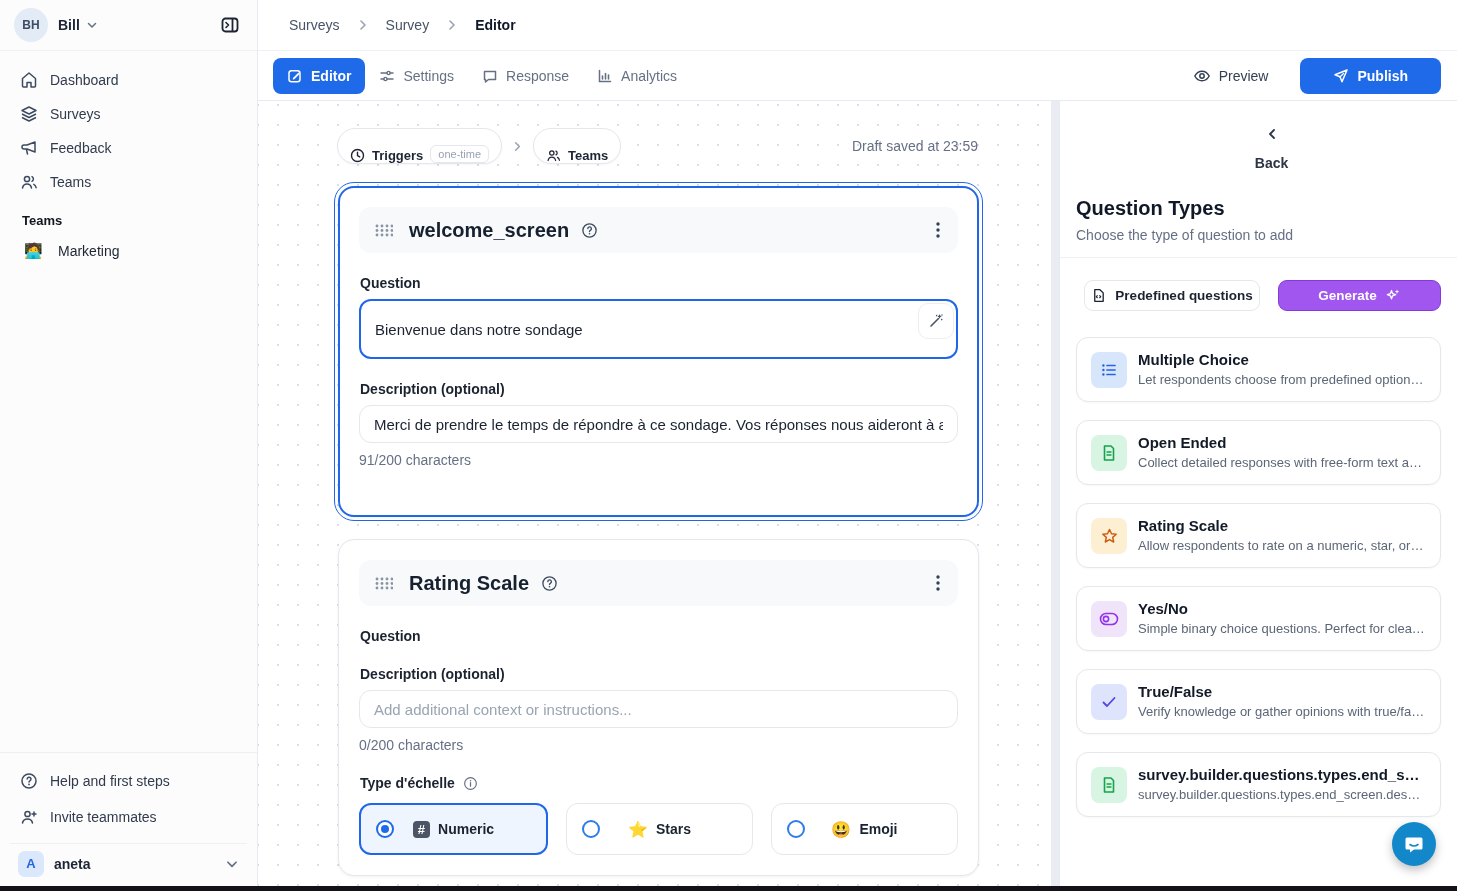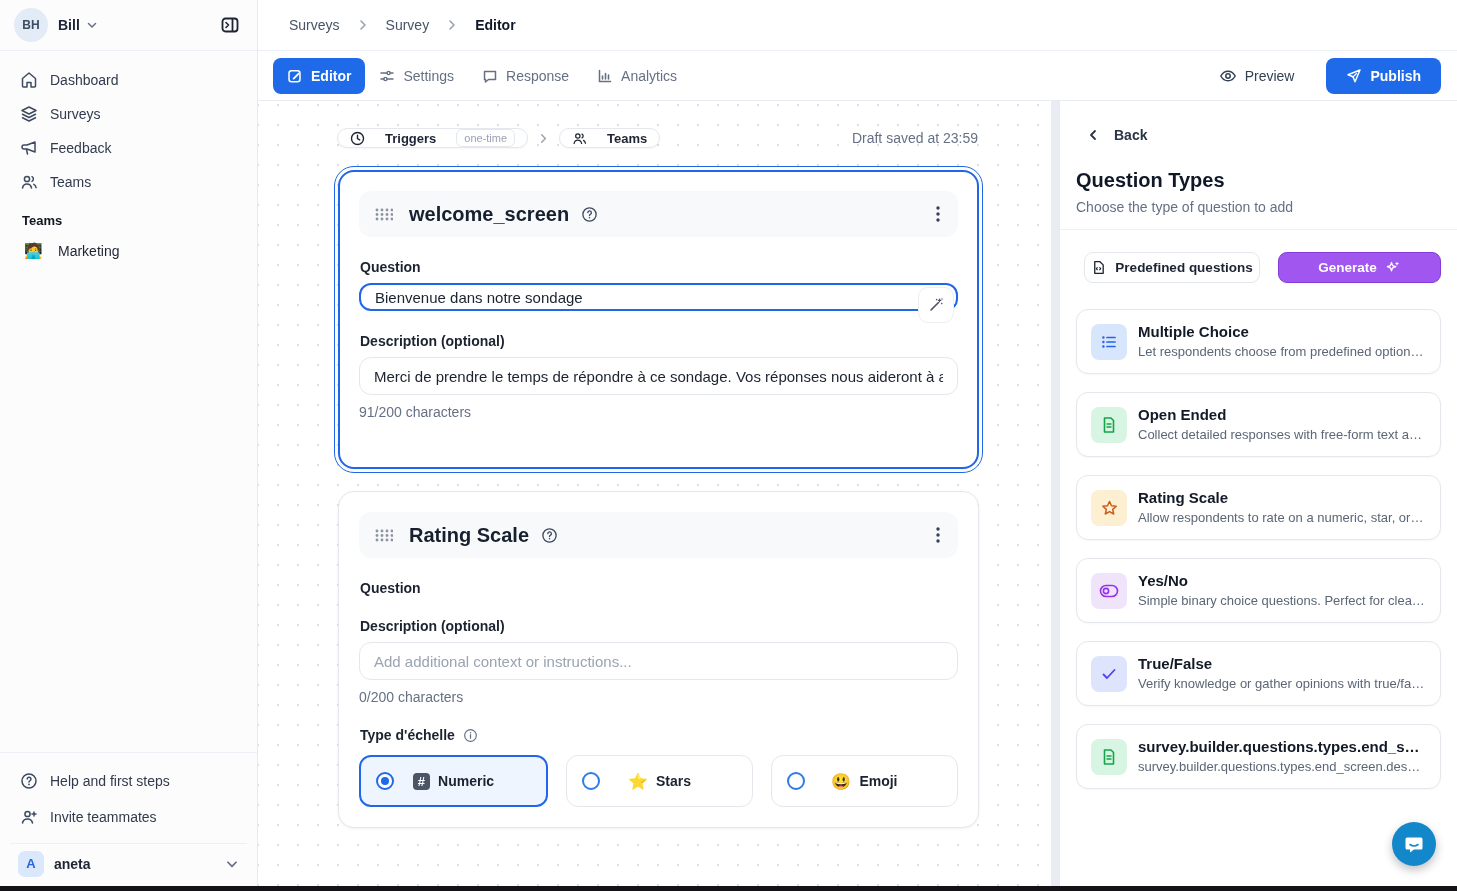--- a/index.html
+++ b/index.html
@@ -47,54 +47,54 @@
   .crumb.current { color:#101828; font-weight:bold; cursor:default; }
   .crumb-sep { margin:0 16px; display:flex; color:#98a2b3; }
   .toolbar { height:50px; display:flex; align-items:center; padding:0 16px 0 15px;
     border-bottom:1px solid #e7eaf0; }
   .tab-pill { display:flex; align-items:center; gap:8px; height:36px; padding:0 14px;
     border-radius:8px; font-size:14px; cursor:pointer; color:#667085; }
   .tab-pill.active { background:#1f6ae8; color:#fff; font-weight:bold; }
   .toolbar-right { margin-left:auto; display:flex; align-items:center; gap:32px; }
   .preview-btn { display:flex; align-items:center; gap:8px; font-size:14px; color:#344054;
     cursor:pointer; }
-  .publish-btn { display:flex; align-items:center; gap:8px; height:36px; padding:0 20px;
+  .publish-btn { display:flex; align-items:center; gap:8px; height:36px; padding:0 33px;
     border-radius:8px; background:#1f6ae8; color:#fff; font-size:14px; font-weight:bold;
     cursor:pointer; border:none; }
 
   
   .canvas { position:absolute; left:258px; top:101px; width:801px; height:790px;
     background:#fff;
     background-image:radial-gradient(#d9dee8 1.1px, transparent 1.1px);
     background-size:20px 20px; background-position:10px 14px; overflow:hidden; }
   .canvas-scrollbar { position:absolute; right:0; top:0; width:8px; height:100%;
     background:#e9edf3; }
   .chips-row { display:flex; align-items:center; margin:27px 81px 0 79px; }
-  .chip { display:flex; align-items:center; gap:20px; height:20px; padding:0 12px;
+  .chip { display:flex; align-items:flex-end; gap:7px; height:36px; padding:0 12px;
     background:#fff; border:1px solid #e4e7ec; border-radius:999px; font-size:13px;
     font-weight:bold; color:#1d2433; cursor:pointer; box-shadow:0 1px 2px rgba(16,24,40,.04); }
   .chip-badge { font-size:11px; color:#98a2b3; font-weight:normal; border:1px solid #e4e7ec;
     border-radius:6px; padding:2px 7px; }
   .chip-sep { margin:0 9px; display:flex; color:#98a2b3; }
   .draft-status { margin-left:auto; font-size:14px; color:#667085; }
 
   .qcard { width:641px; margin:22px auto 0 auto; background:#fff; border:1px solid #e4e7ec;
     border-radius:16px; padding:20px; box-shadow:0 1px 3px rgba(16,24,40,.06); }
   .qcard.selected { border:2px solid #2166e8; outline:1.5px solid #2166e8; outline-offset:3px;
     padding:19px; }
   .qcard-header { height:46px; background:#f7f9fb; border-radius:12px; display:flex;
     align-items:center; padding:0 14px 0 16px; }
   .drag-handle { display:flex; margin-right:16px; cursor:grab; }
   .qcard-title { font-size:20px; font-weight:bold; color:#16202e; }
   .help-ic { margin-left:12px; display:flex; cursor:pointer; }
   .kebab { margin-left:auto; display:flex; cursor:pointer; padding:4px; }
   .field-label { font-size:14px; font-weight:bold; color:#1b2330; margin:22px 0 8px 1px;
     display:flex; align-items:center; gap:8px; }
   .input-wrap { position:relative; }
-  .text-input { width:100%; height:28px; border:1px solid #e4e7ec; border-radius:12px;
+  .text-input { width:100%; height:60px; border:1px solid #e4e7ec; border-radius:12px;
     padding:0 52px 0 14px; font-size:15px; color:#1b2330; background:#fff; outline:none;
     font-family:"Liberation Sans", sans-serif; }
   .text-input.focused { border:2px solid #2166e8; }
   .text-input.plain { padding-right:14px; height:38px; }
   .text-input::placeholder { color:#9aa4b2; }
   .wand-btn { position:absolute; right:4px; top:4px; width:36px; height:36px;
     border-radius:10px; border:1px solid #eceef2; background:#fff; display:flex;
     align-items:center; justify-content:center; cursor:pointer; }
   .qcard.selected .wand-btn { top:4px; }
   .char-count { font-size:14px; color:#667085; margin-top:9px; }
@@ -108,21 +108,21 @@
   .radio.checked::after { content:""; position:absolute; left:3px; top:3px; width:8px;
     height:8px; border-radius:50%; background:#1f6ae8; }
   .scale-center { margin:0 auto; display:flex; align-items:center; gap:8px;
     font-size:14px; font-weight:bold; color:#1b2330; }
   .keycap { font-size:16px; }
 
   
   .panel { position:absolute; left:1059px; top:101px; width:398px; height:790px;
     background:#fff; border-left:1px solid #e7eaf0; overflow:hidden; }
   .back-row { display:flex; align-items:center; gap:14px; margin:26px 0 0 26px;
-    font-size:14px; font-weight:bold; color:#2b3545; cursor:pointer; }
+    font-size:14px; font-weight:bold; color:#2b3545; cursor:pointer;flex-direction:column; }
   .panel-title { font-size:20px; font-weight:bold; color:#101828; margin:26px 0 0 16px; }
   .panel-sub { font-size:14px; color:#667085; margin:7px 4px 14px 16px; }
   .panel-divider { border-top:1px solid #eef0f3; }
   .panel-btns { display:flex; gap:18px; margin:22px 16px 0 24px; }
   .predef-btn { flex:0 0 176px; height:31px; display:flex; align-items:center;
     justify-content:center; gap:9px; border:1px solid #e4e7ec; border-radius:9px;
     background:#fff; font-size:13.5px; font-weight:bold; color:#1b2330; cursor:pointer; }
   .generate-btn { flex:1; height:31px; display:flex; align-items:center; justify-content:center;
     gap:8px; background:#a156f0; border:1.5px solid #8638d9; border-radius:9px; color:#fff;
     font-size:13.5px; font-weight:bold; cursor:pointer; }

